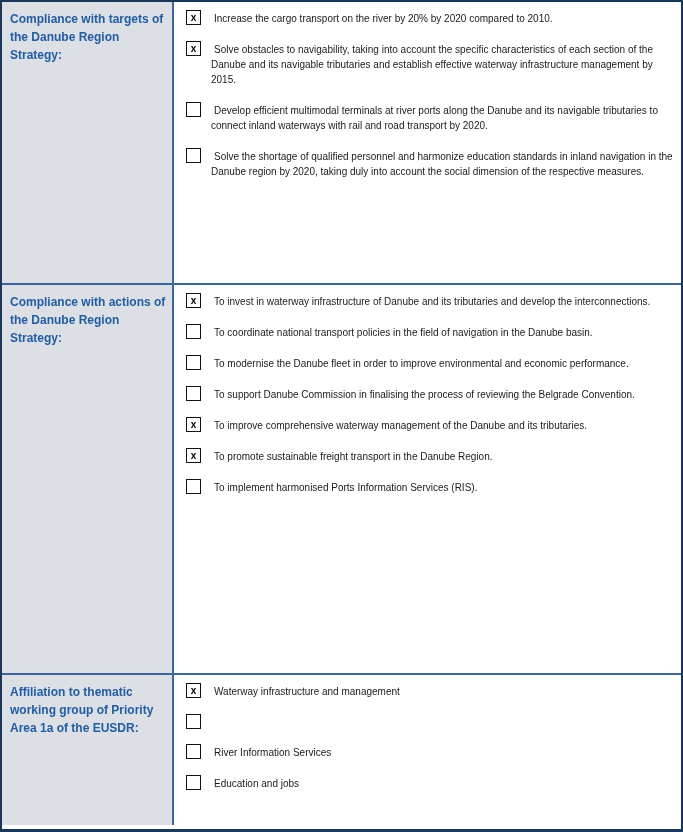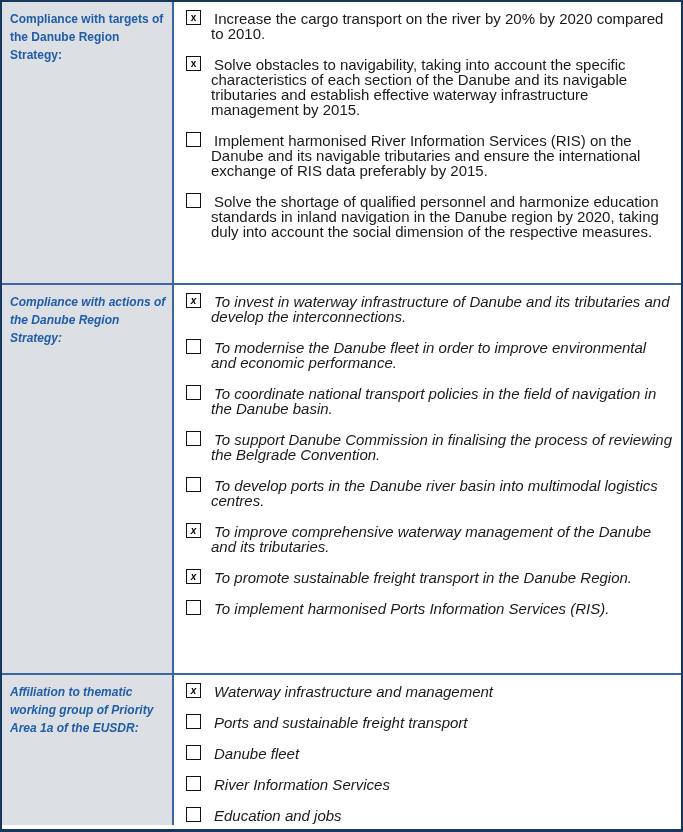--- a/index.html
+++ b/index.html
@@ -13,22 +13,22 @@
     background:#ffffff;
   }
   .trow{
     display:flex;
     overflow:hidden;
   }
   .trow + .trow{
     border-top:2px solid var(--inner-border,#3A67A3);
   }
   .trow:nth-child(1){height:281px;}
-  .trow:nth-child(2){height:390px;font-style:italic;}
-  .trow:nth-child(3){height:152px;font-style:italic;}
+  .trow:nth-child(2){height:390px;}
+  .trow:nth-child(3){height:152px;}
   .label-cell{
     width:172px;
     flex:0 0 172px;
     background:var(--label-bg,#DCE0E5);
     border-right:2px solid var(--inner-border,#3A67A3);
     padding:7px 6px 9px 8px;
   }
   .label-cell .label-text{
     color:var(--label-color,#1F5CA9);
     font-weight:bold;
@@ -56,21 +56,21 @@
     display:flex;
     align-items:center;
     justify-content:center;
     font-size:10px;
     font-weight:bold;
     line-height:1;
     color:#000000;
     cursor:default;
   }
   .item-text{
-    font-size:15px;
+    font-size:10px;
     line-height:15px;
     max-width:462px;
     text-indent:3px;
   }
 </style>
 </head>
 <body>
 
 <div class="doc" id="doc-root" style="--outer-border: #17375D; --inner-border: #3A67A3; --label-bg: #DCE0E5; --label-color: #1F5CA9;">
   <div class="trow">
@@ -81,25 +81,25 @@
   <div class="check-item">
     <span class="checkbox" role="checkbox" aria-checked="true">x</span>
     <span class="item-text">Increase the cargo transport on the river by 20% by 2020 compared to 2010.</span>
   </div>
 
   <div class="check-item">
     <span class="checkbox" role="checkbox" aria-checked="true">x</span>
     <span class="item-text">Solve obstacles to navigability, taking into account the specific characteristics of each section of the Danube and its navigable tributaries and establish effective waterway infrastructure management by 2015.</span>
   </div>
 
-
   <div class="check-item">
     <span class="checkbox" role="checkbox" aria-checked="false"></span>
-    <span class="item-text">Implement harmonised River Information Services (RIS) on the Danube and its navigable tributaries and ensure the international exchange of RIS data preferably by 2015.</span>
+    <span class="item-text">Develop efficient multimodal terminals at river ports along the Danube and its navigable tributaries to connect inland waterways with rail and road transport by 2020.</span>
   </div>
+
 
   <div class="check-item">
     <span class="checkbox" role="checkbox" aria-checked="false"></span>
     <span class="item-text">Solve the shortage of qualified personnel and harmonize education standards in inland navigation in the Danube region by 2020, taking duly into account the social dimension of the respective measures.</span>
   </div>
 </div>
   </div>
 
   <div class="trow">
     <div class="label-cell">
@@ -107,37 +107,33 @@
     </div>
     <div class="items-cell">
 
   <div class="check-item">
     <span class="checkbox" role="checkbox" aria-checked="true">x</span>
     <span class="item-text">To invest in waterway infrastructure of Danube and its tributaries and develop the interconnections.</span>
   </div>
 
   <div class="check-item">
     <span class="checkbox" role="checkbox" aria-checked="false"></span>
-    <span class="item-text">To modernise the Danube fleet in order to improve environmental and economic performance.</span>
+    <span class="item-text">To coordinate national transport policies in the field of navigation in the Danube basin.</span>
   </div>
 
   <div class="check-item">
     <span class="checkbox" role="checkbox" aria-checked="false"></span>
-    <span class="item-text">To coordinate national transport policies in the field of navigation in the Danube basin.</span>
+    <span class="item-text">To modernise the Danube fleet in order to improve environmental and economic performance.</span>
   </div>
 
   <div class="check-item">
     <span class="checkbox" role="checkbox" aria-checked="false"></span>
     <span class="item-text">To support Danube Commission in finalising the process of reviewing the Belgrade Convention.</span>
   </div>
 
-  <div class="check-item">
-    <span class="checkbox" role="checkbox" aria-checked="false"></span>
-    <span class="item-text">To develop ports in the Danube river basin into multimodal logistics centres.</span>
-  </div>
 
   <div class="check-item">
     <span class="checkbox" role="checkbox" aria-checked="true">x</span>
     <span class="item-text">To improve comprehensive waterway management of the Danube and its tributaries.</span>
   </div>
 
   <div class="check-item">
     <span class="checkbox" role="checkbox" aria-checked="true">x</span>
     <span class="item-text">To promote sustainable freight transport in the Danube Region.</span>
   </div>
@@ -155,27 +151,22 @@
       <span class="label-text">Affiliation to thematic working group of Priority Area 1a of the EUSDR:</span>
     </div>
     <div class="items-cell">
   <div class="check-item">
     <span class="checkbox" role="checkbox" aria-checked="true">x</span>
     <span class="item-text">Waterway infrastructure and management</span>
   </div>
 
   <div class="check-item">
     <span class="checkbox" role="checkbox" aria-checked="false"></span>
-    <span class="item-text">Ports and sustainable freight transport</span>
   </div>
 
-  <div class="check-item">
-    <span class="checkbox" role="checkbox" aria-checked="false"></span>
-    <span class="item-text">Danube fleet</span>
-  </div>
 
   <div class="check-item">
     <span class="checkbox" role="checkbox" aria-checked="false"></span>
     <span class="item-text">River Information Services</span>
   </div>
 
   <div class="check-item">
     <span class="checkbox" role="checkbox" aria-checked="false"></span>
     <span class="item-text">Education and jobs</span>
   </div>

